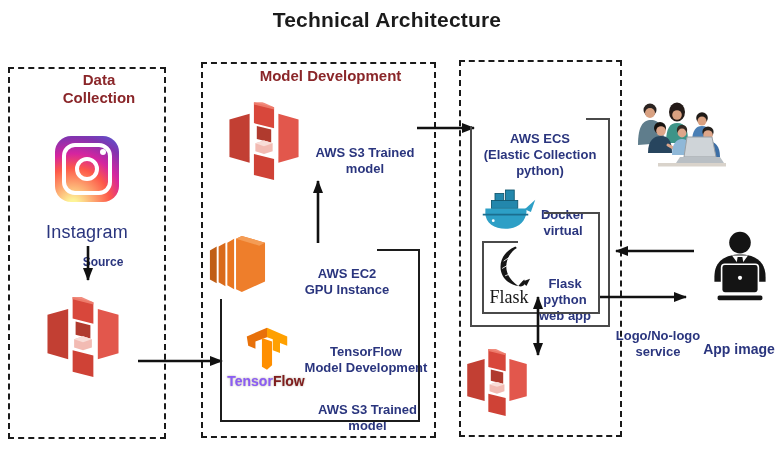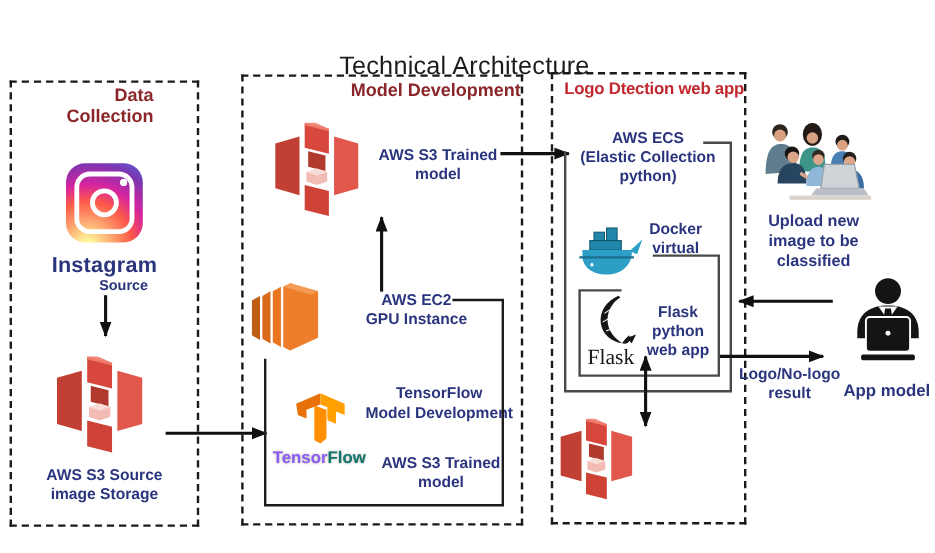--- a/index.html
+++ b/index.html
@@ -3,87 +3,83 @@
 <meta charset="utf-8">
 <style>
   html,body{margin:0;padding:0;background:#ffffff;}
   .stage{
     position:relative;width:779px;height:461px;background:#fff;overflow:hidden;
     font-family:"Liberation Sans", sans-serif;
   }
   .abs{position:absolute;}
   .page-title{
     left:0;top:8px;width:774px;text-align:center;
-    font-size:21px;font-weight:400;color:#1b1b1b;letter-spacing:.2px;margin-top:36px;
+    font-size:21px;font-weight:700;color:#1b1b1b;letter-spacing:.2px;
   }
   .dashed-box{border:2px dashed #1a1a1a;background:transparent;}
   #box-data{left:8px;top:67px;width:154px;height:368px;}
   #box-model{left:201px;top:62px;width:231px;height:372px;}
   #box-logo{left:459px;top:60px;width:159px;height:373px;}
   .box-title{
-    text-align:right;font-weight:700;font-size:15px;line-height:18px;
+    text-align:center;font-weight:700;font-size:15px;line-height:18px;
     color:var(--maroon,#8a2629);
+    margin-left:13px;
   }
   #title-data{left:44px;top:71px;width:84px;}
   #title-model{left:201px;top:67px;width:233px;}
   #title-logo{left:459px;top:64px;width:161px;font-size:14px;letter-spacing:-.2px;color:var(--red,#c2272d);}
   .lbl{
-    color:var(--navy,#2a357e);font-weight:600;font-size:13px;line-height:16px;text-align:center;
+    color:var(--navy,#2a357e);font-weight:600;font-size:13px;line-height:16px;text-align:center;margin-top:24px;
   }
   .insta-wrap{left:55px;top:136px;width:64px;height:66px;}
   .insta{
     width:64px;height:66px;border-radius:16px;position:relative;
     background:radial-gradient(circle at 28% 105%, #fdf497 0%, #fdf497 6%, #fd5949 45%, #d6249f 62%, #8134af 82%, #515bd4 100%);
   }
   .insta .frame{position:absolute;left:7px;top:7px;right:7px;bottom:7px;border:4px solid #fff;border-radius:13px;}
   .insta .lens{position:absolute;left:20px;top:21px;width:16px;height:16px;border:4px solid #fff;border-radius:50%;}
   .insta .dot{position:absolute;right:13px;top:13px;width:6px;height:6px;background:#fff;border-radius:50%;}
-  .instagram-label{left:8px;top:213px;width:158px;font-size:18px;font-weight:700;letter-spacing:.2px;}
+  .instagram-label{left:8px;top:200px;width:158px;font-size:18px;font-weight:400;letter-spacing:.2px;}
   .source-label{left:8px;top:230px;width:190px;font-size:12px;}
   .tf-wordmark{left:216px;top:373px;width:100px;text-align:center;font-size:14px;font-weight:700;
     text-shadow:0 0 2px rgba(160,150,140,.9);}
   .tf-tensor{color:#8b5cf6;}
-  .tf-flow{color:#0f766e;}
+  .tf-flow{color:#7f1d1d;}
   .flask-word{left:481px;top:287px;width:56px;text-align:center;
     font-family:"Liberation Serif", serif;font-size:18px;color:#181818;}
   .overlay{left:0;top:0;pointer-events:none;z-index:6;}
   .photo{left:630px;top:97px;width:100px;height:74px;}
 </style>
 </head>
 <body>
 
 <div class="stage">
 
   <div class="abs page-title">Technical Architecture</div>
 
   <div class="abs dashed-box" id="box-data"></div>
   <div class="abs dashed-box" id="box-model"></div>
   <div class="abs dashed-box" id="box-logo"></div>
 
   <div class="abs box-title" id="title-data">Data Collection</div>
   <div class="abs box-title" id="title-model">Model Development</div>
-  <div class="abs box-title" id="title-logo">Logo Dtection web app</div>
 
   <div class="abs insta-wrap">
     <div class="insta">
         <div class="frame"></div>
         <div class="lens"></div>
         <div class="dot"></div>
       </div>
   </div>
   <div class="abs lbl instagram-label">Instagram</div>
   <div class="abs lbl source-label">Source</div>
 
   <svg class="abs" style="left:46px;top:296px" width="74" height="88" viewBox="0 0 100 116">
     <use href="#s3glyph"></use>
   </svg>
-  <div class="abs lbl" style="left:8px;top:388px;width:158px">
-    <div>AWS S3 Source</div>
-    <div>image Storage</div>
-  </div>
 
   <svg class="abs" style="left:228px;top:98px" width="72" height="92" viewBox="0 0 100 116">
     <use href="#s3glyph"></use>
   </svg>
   <div class="abs lbl" style="left:305px;top:121px;width:120px">
     <div>AWS S3 Trained</div>
     <div>model</div>
   </div>
 
   <svg class="abs" style="left:208px;top:233px" width="58" height="62" viewBox="0 0 60 62">
@@ -177,40 +173,35 @@
     <path d="M42,58 C42,47 46,42 52,42 C58,42 62,47 62,58 Z" fill="#8fb8d8"></path>
 
     <circle cx="78" cy="35" r="5.6" fill="#24201c"></circle>
       <circle cx="78" cy="38" r="4.8" fill="#dda68a"></circle>
     <path d="M66,60 C66,49 71,44 78,44 C85,44 90,49 90,60 Z" fill="#3c6ea5"></path>
 
     <polygon points="57,40 82,40 86,60 54,60" fill="#cfd4d8" stroke="#9aa0a5" stroke-width="1"></polygon>
     <polygon points="50,60 90,60 94,66 46,66" fill="#b9bfc4"></polygon>
     <rect x="28" y="66" width="68" height="3.5" fill="#d9d3cb"></rect>
   </svg>
-  <div class="abs lbl" style="left:624px;top:175px;width:108px;font-size:13.5px;line-height:17px">
-    <div>Upload new</div>
-    <div>image to be</div>
-    <div>classified</div>
-  </div>
 
   <svg class="abs" style="left:708px;top:226px" width="64" height="86" viewBox="0 0 80 96">
     <circle cx="40" cy="15" r="13.5" fill="#141414"></circle>
     <path d="M8,58 C8,37 23,30 40,30 C57,30 72,37 72,58 L72,64 L8,64 Z" fill="#141414"></path>
     <polygon points="30,31 50,31 40,45" fill="#ffffff"></polygon>
     <polygon points="37,33 43,33 45,46 40,55 35,46" fill="#141414"></polygon>
     <rect x="17" y="42" width="46" height="36" rx="4" fill="#141414" stroke="#ffffff" stroke-width="2"></rect>
     <circle cx="40" cy="59" r="2.6" fill="#ffffff"></circle>
     <rect x="12" y="81" width="56" height="6" rx="2" fill="#141414"></rect>
   </svg>
-  <div class="abs lbl" style="left:700px;top:317px;width:78px;font-size:14px">App model</div>
+  <div class="abs lbl" style="left:700px;top:317px;width:78px;font-size:14px">App image</div>
 
   <div class="abs lbl" style="left:608px;top:304px;width:100px">
     <div>Logo/No-logo</div>
-    <div>result</div>
+    <div>service</div>
   </div>
 
   <svg class="abs overlay" width="779" height="461" viewBox="0 0 779 461">
     <defs>
       <marker id="ah" markerUnits="userSpaceOnUse" markerWidth="14" markerHeight="12" refX="12" refY="5" orient="auto">
         <path d="M0,0 L13,5 L0,10 Z" fill="#111"></path>
       </marker>
       <symbol id="s3glyph" viewBox="0 0 100 116">
         <polygon points="36,0 64,7 64,36 36,29" fill="#d8473b"></polygon>
         <polygon points="36,0 44,-2 64,7 64,10 36,3" fill="#ef7f70" opacity="0.9"></polygon>

